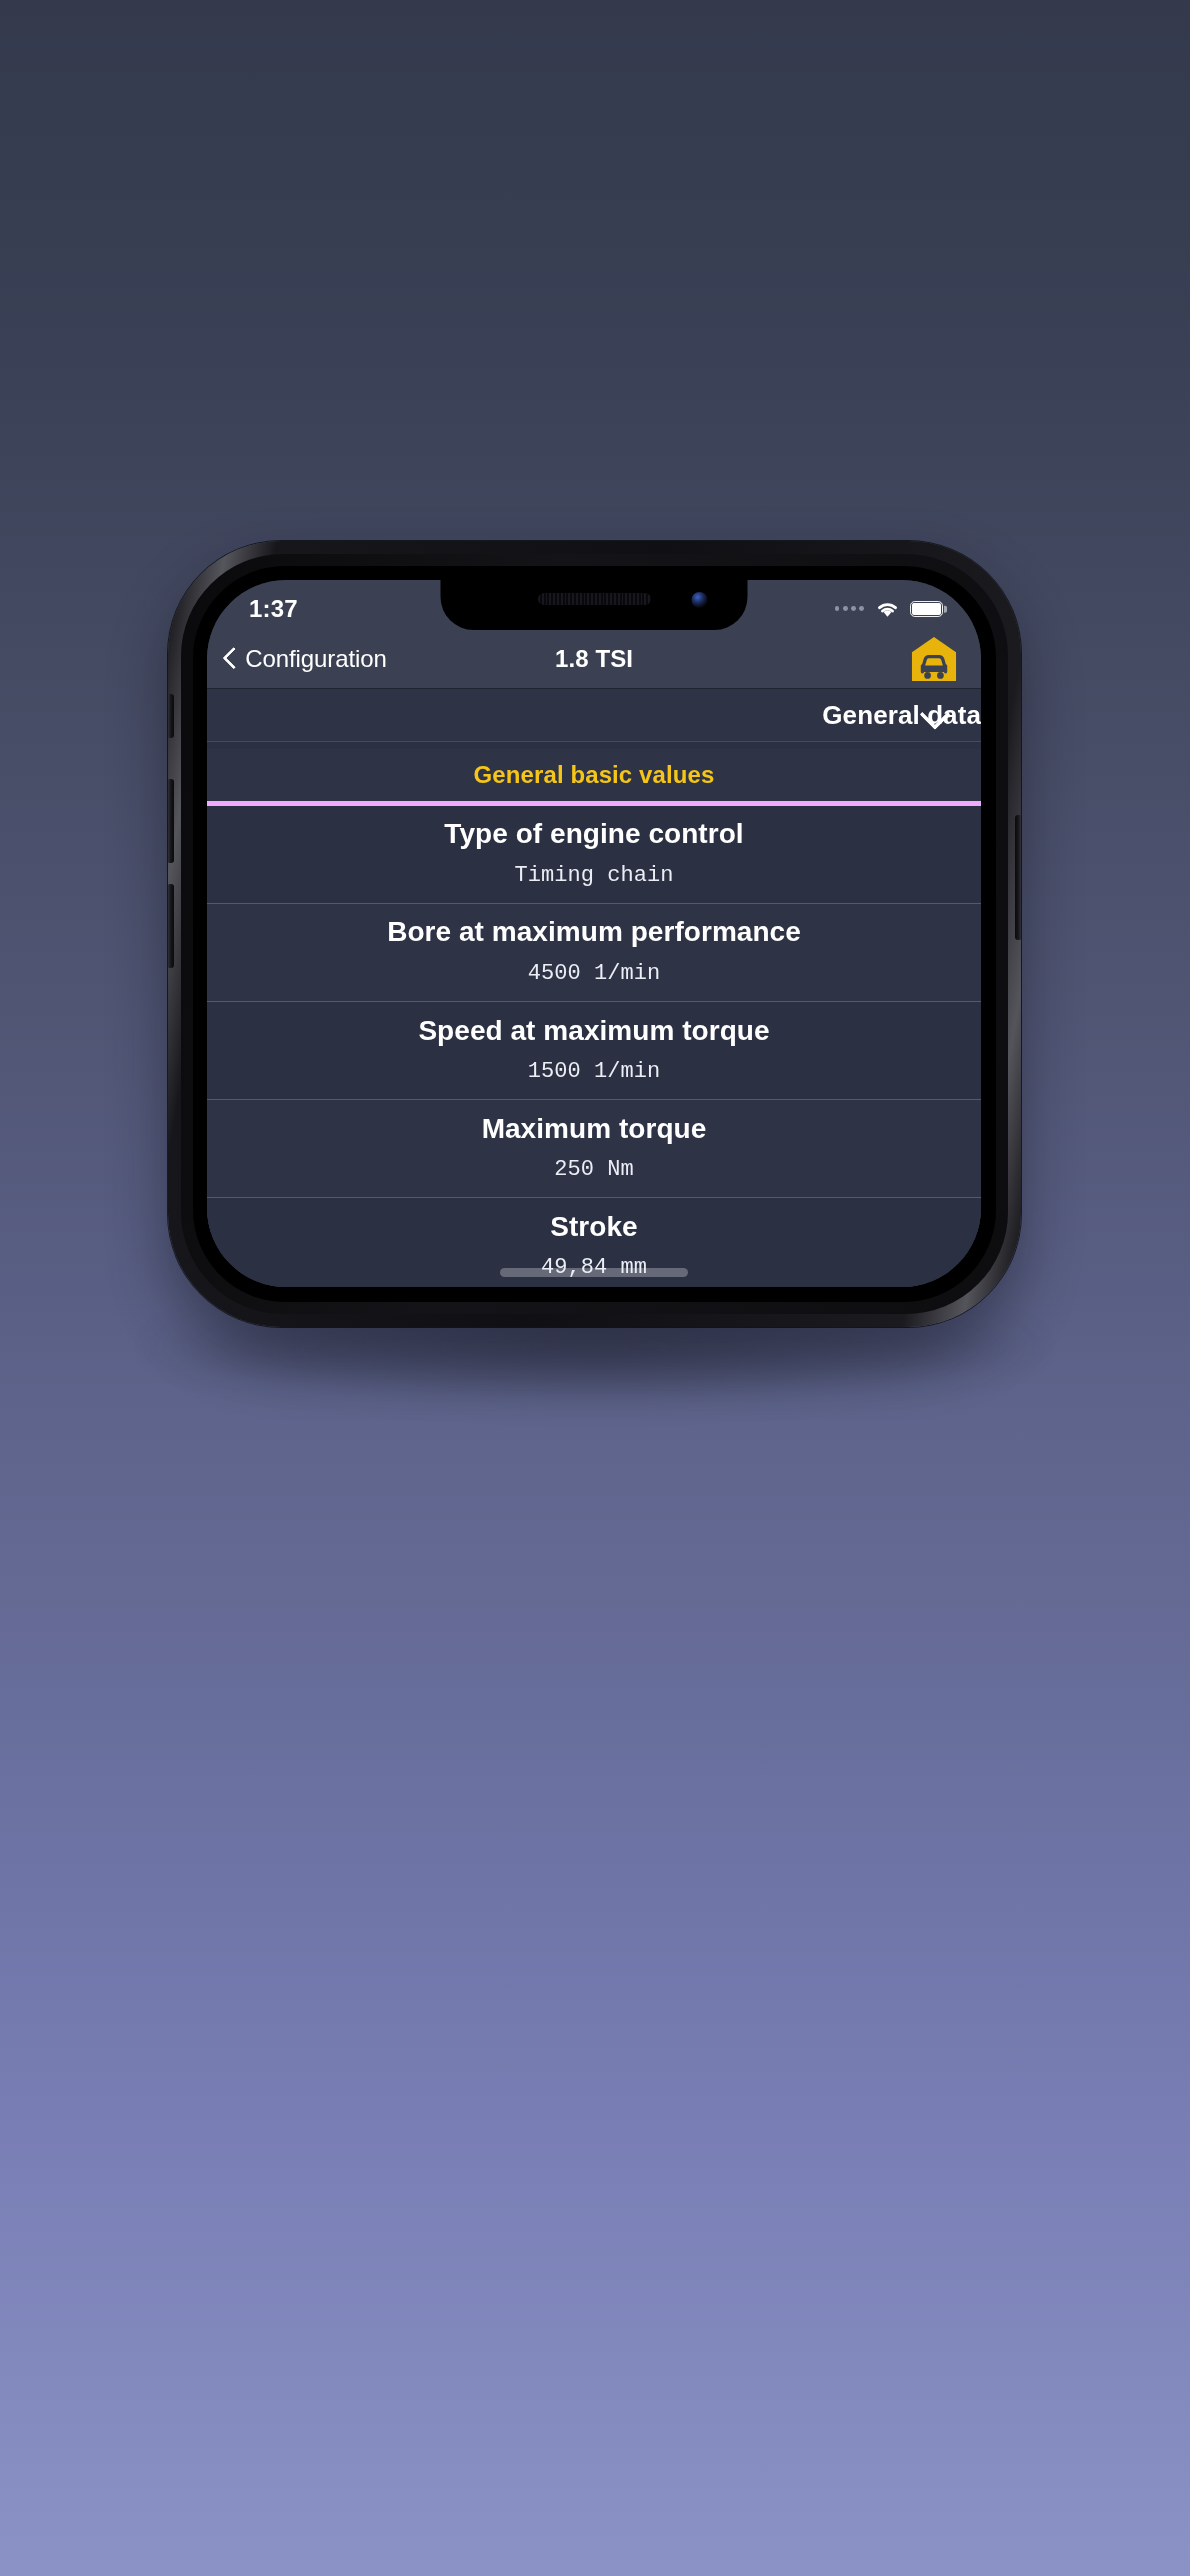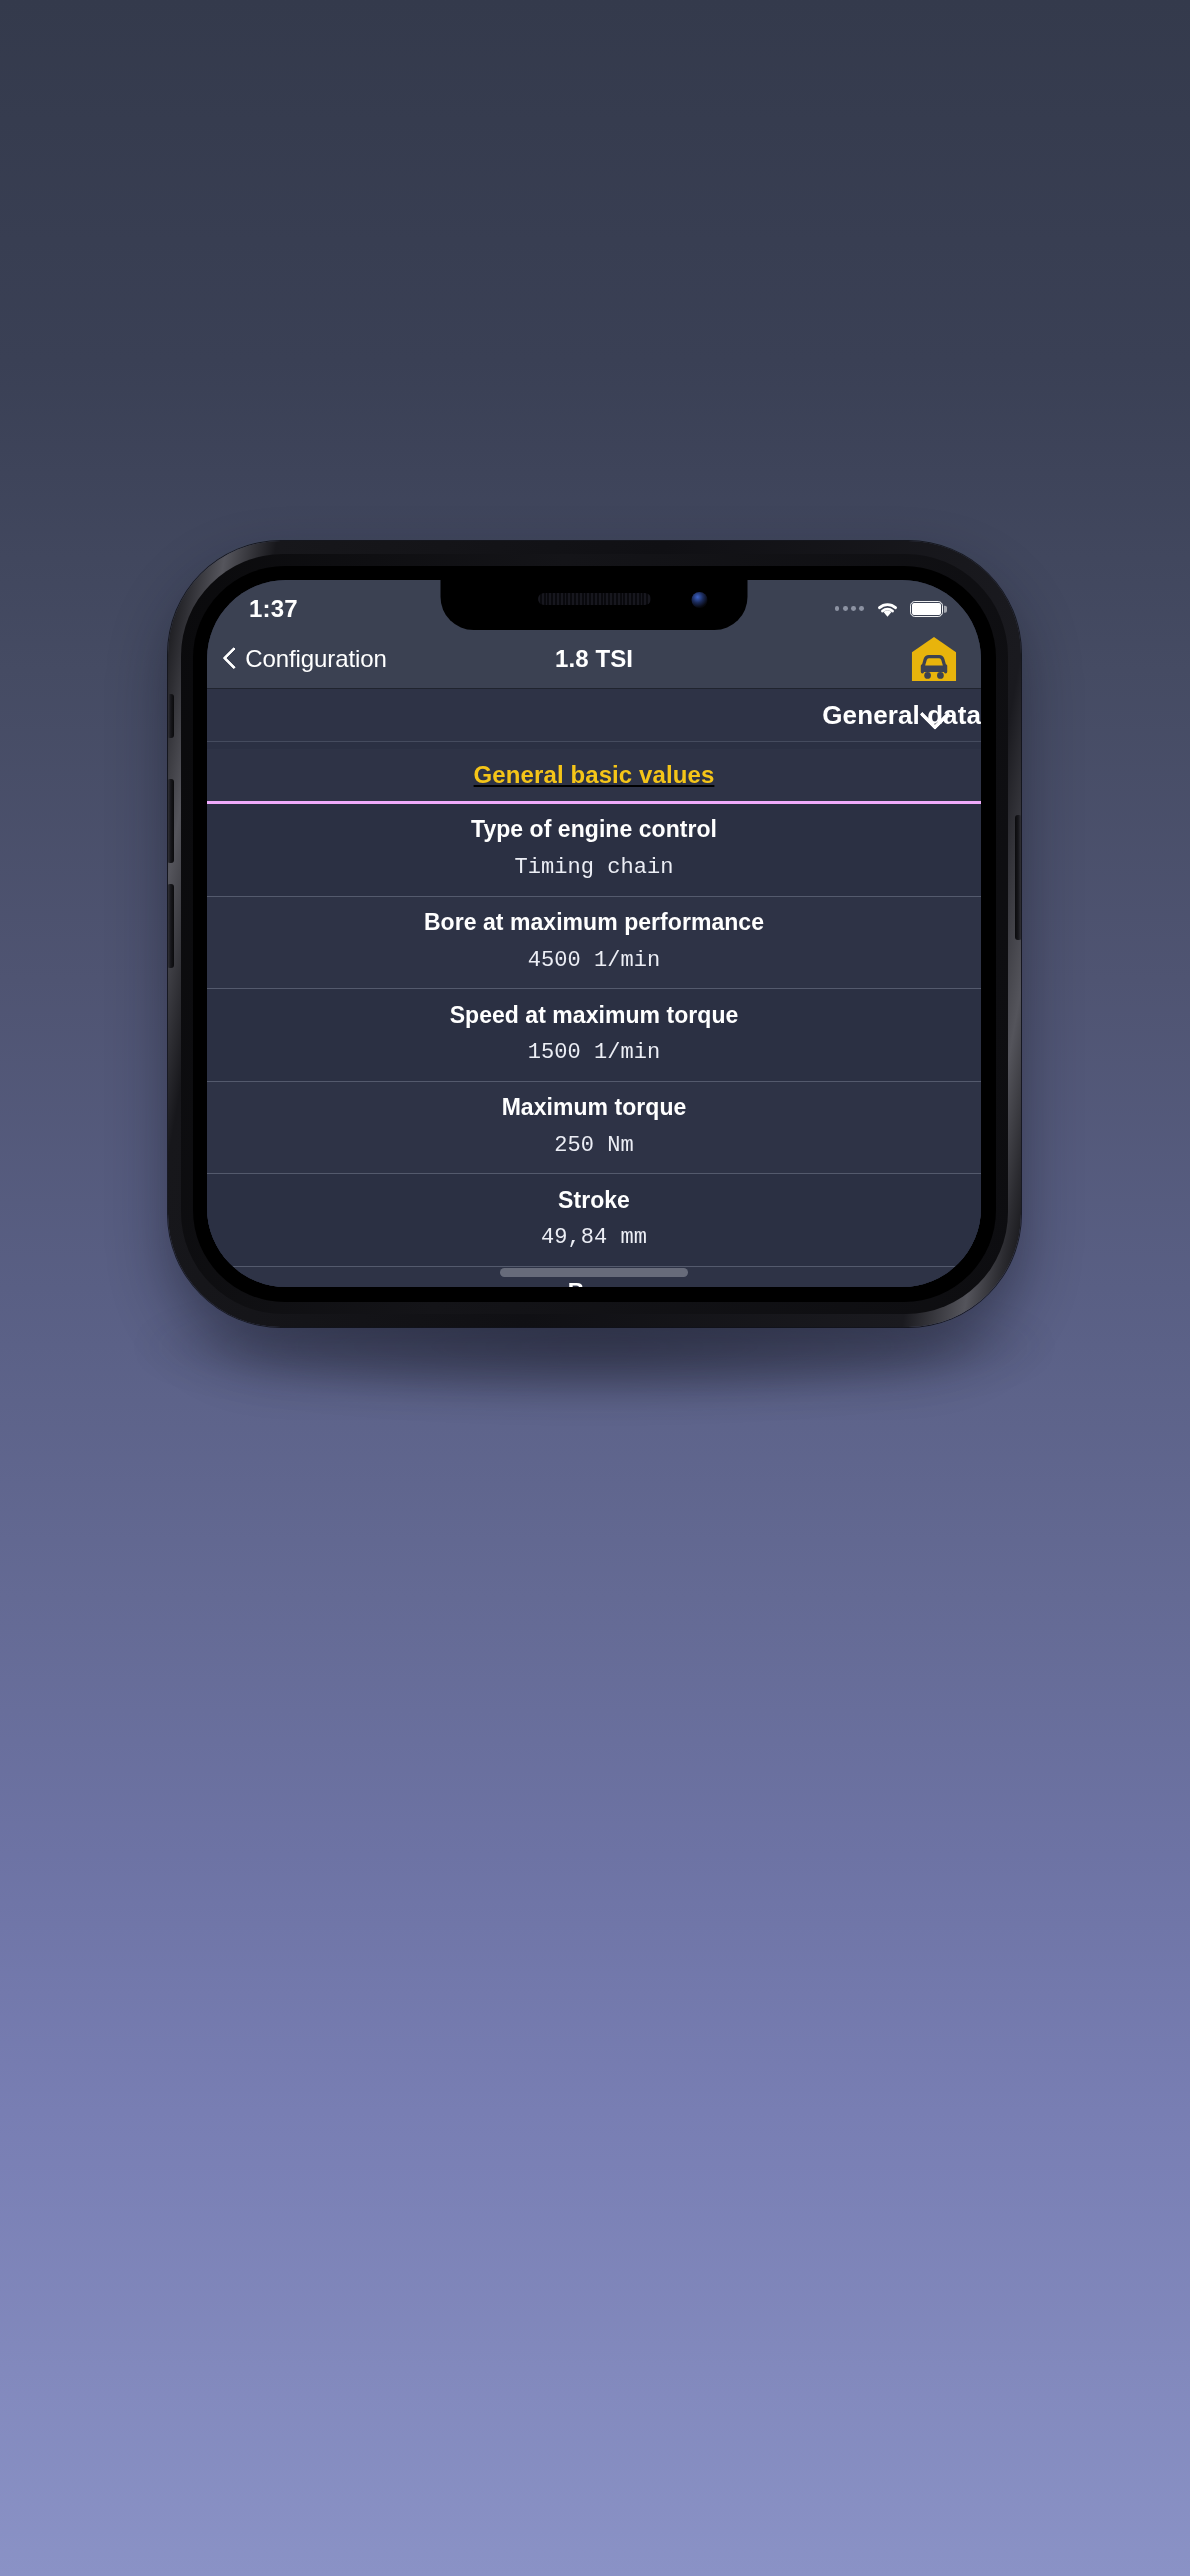--- a/index.html
+++ b/index.html
@@ -234,38 +234,37 @@
   .list{
     position:absolute;
     left:0; top:169px;
     width:100%;
     bottom:0;
     background:#2b3043;
     overflow:hidden;
   }
   .row-group{
     padding:11.5px 23px 12.5px;
-    border-bottom:3px solid #f0abfc;
+    border-bottom:5px solid #f0abfc;
     text-align:center;
     background:#2e3346;
-    text-decoration:underline;
   }
   .row-group .g-label{
     color:#f5c518; font-size:24px; font-weight:700;
     letter-spacing:0.1px;
   }
   .row{
     padding:13.4px 23px 15.3px;
     border-bottom:1px solid #545a6d;
     text-align:center;
     background:#2e3346;
   }
   .row:nth-child(even){ background:#2b3043; }
   .r-label{
-    color:#fff; font-size:23px; font-weight:700;
+    color:#fff; font-size:28px; font-weight:700;
     letter-spacing:0.05px;
     line-height:1.1;
     margin-bottom:13.4px;
   }
   .r-value{
     color:#eceef5; font-size:22px; font-weight:400;
     letter-spacing:0.05px;
     line-height:1.1;
     font-family:Liberation Mono, monospace;
   }

